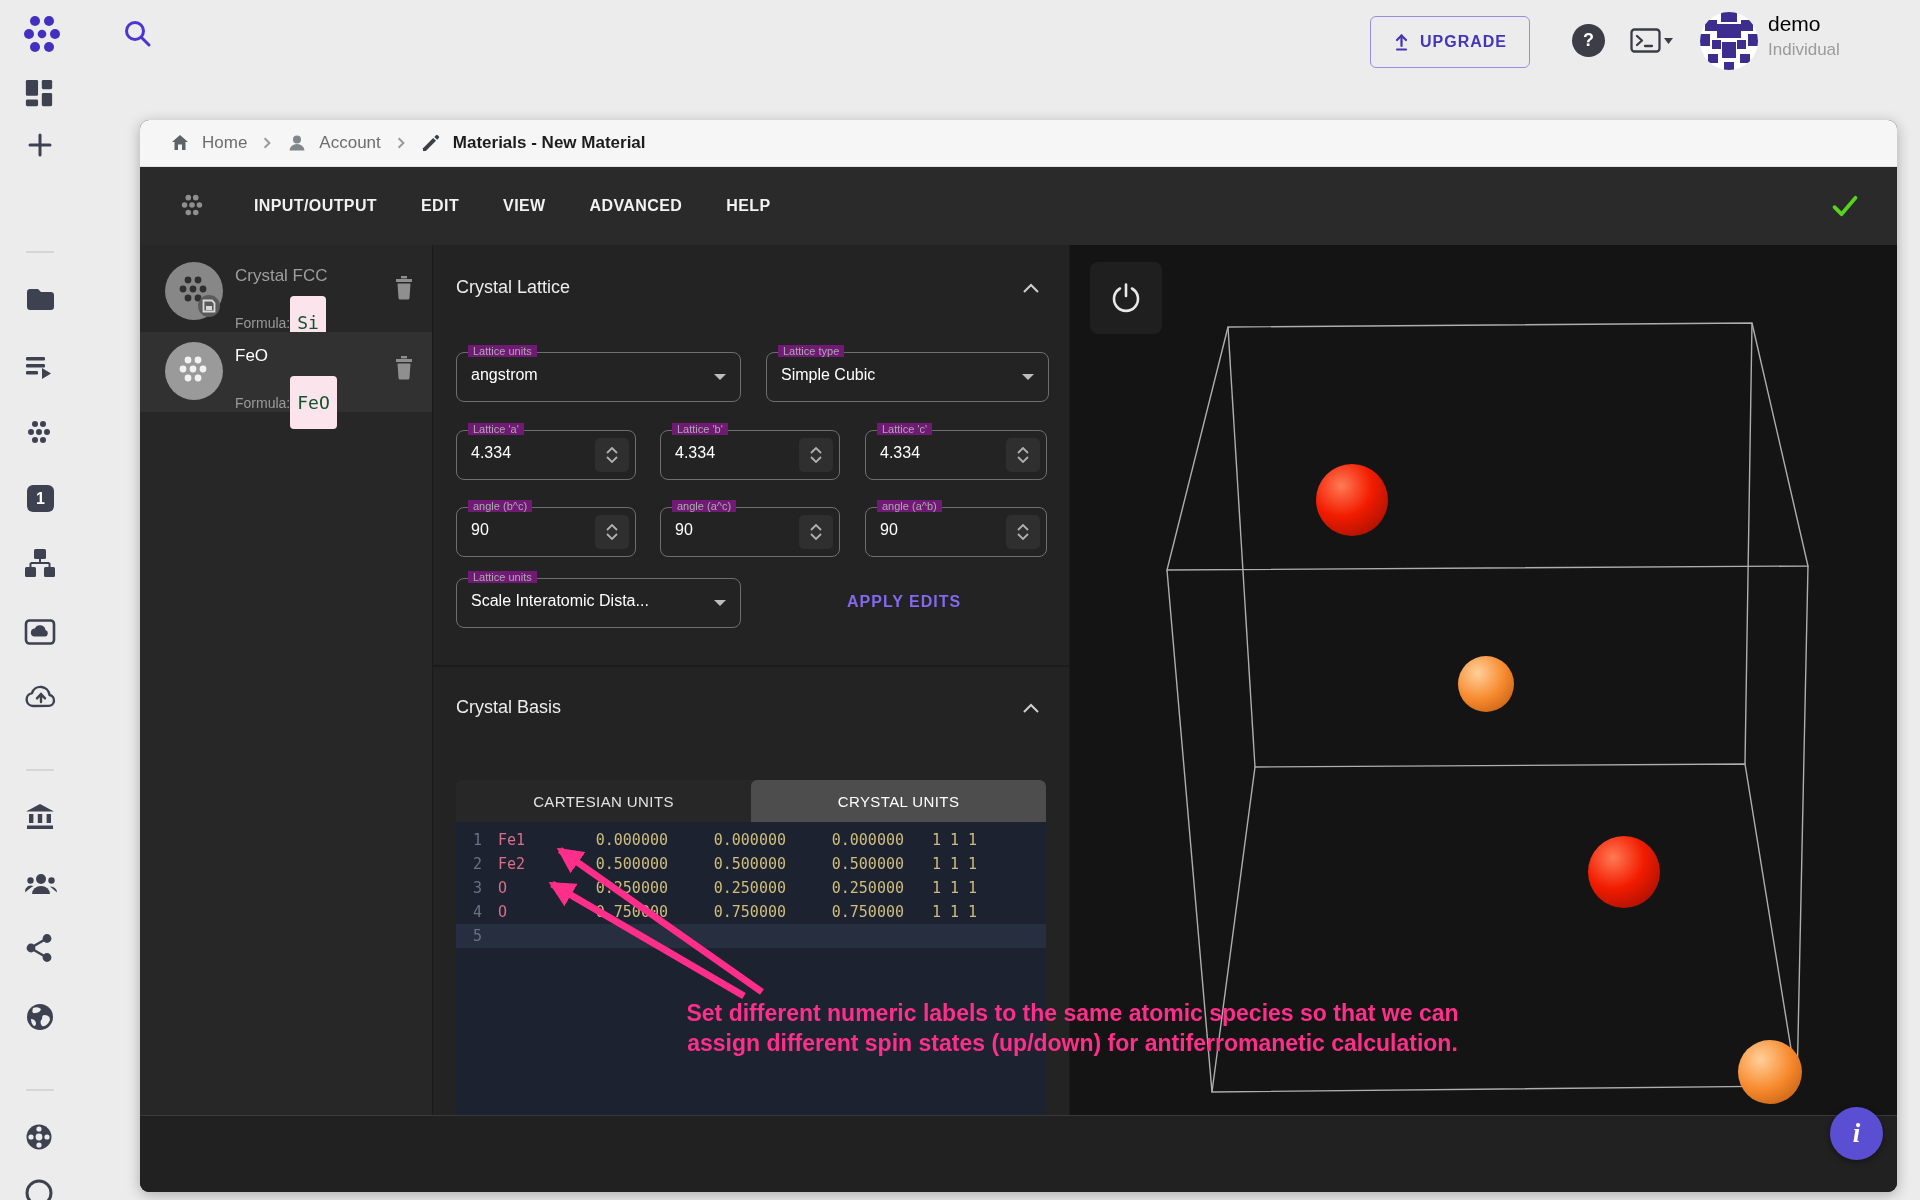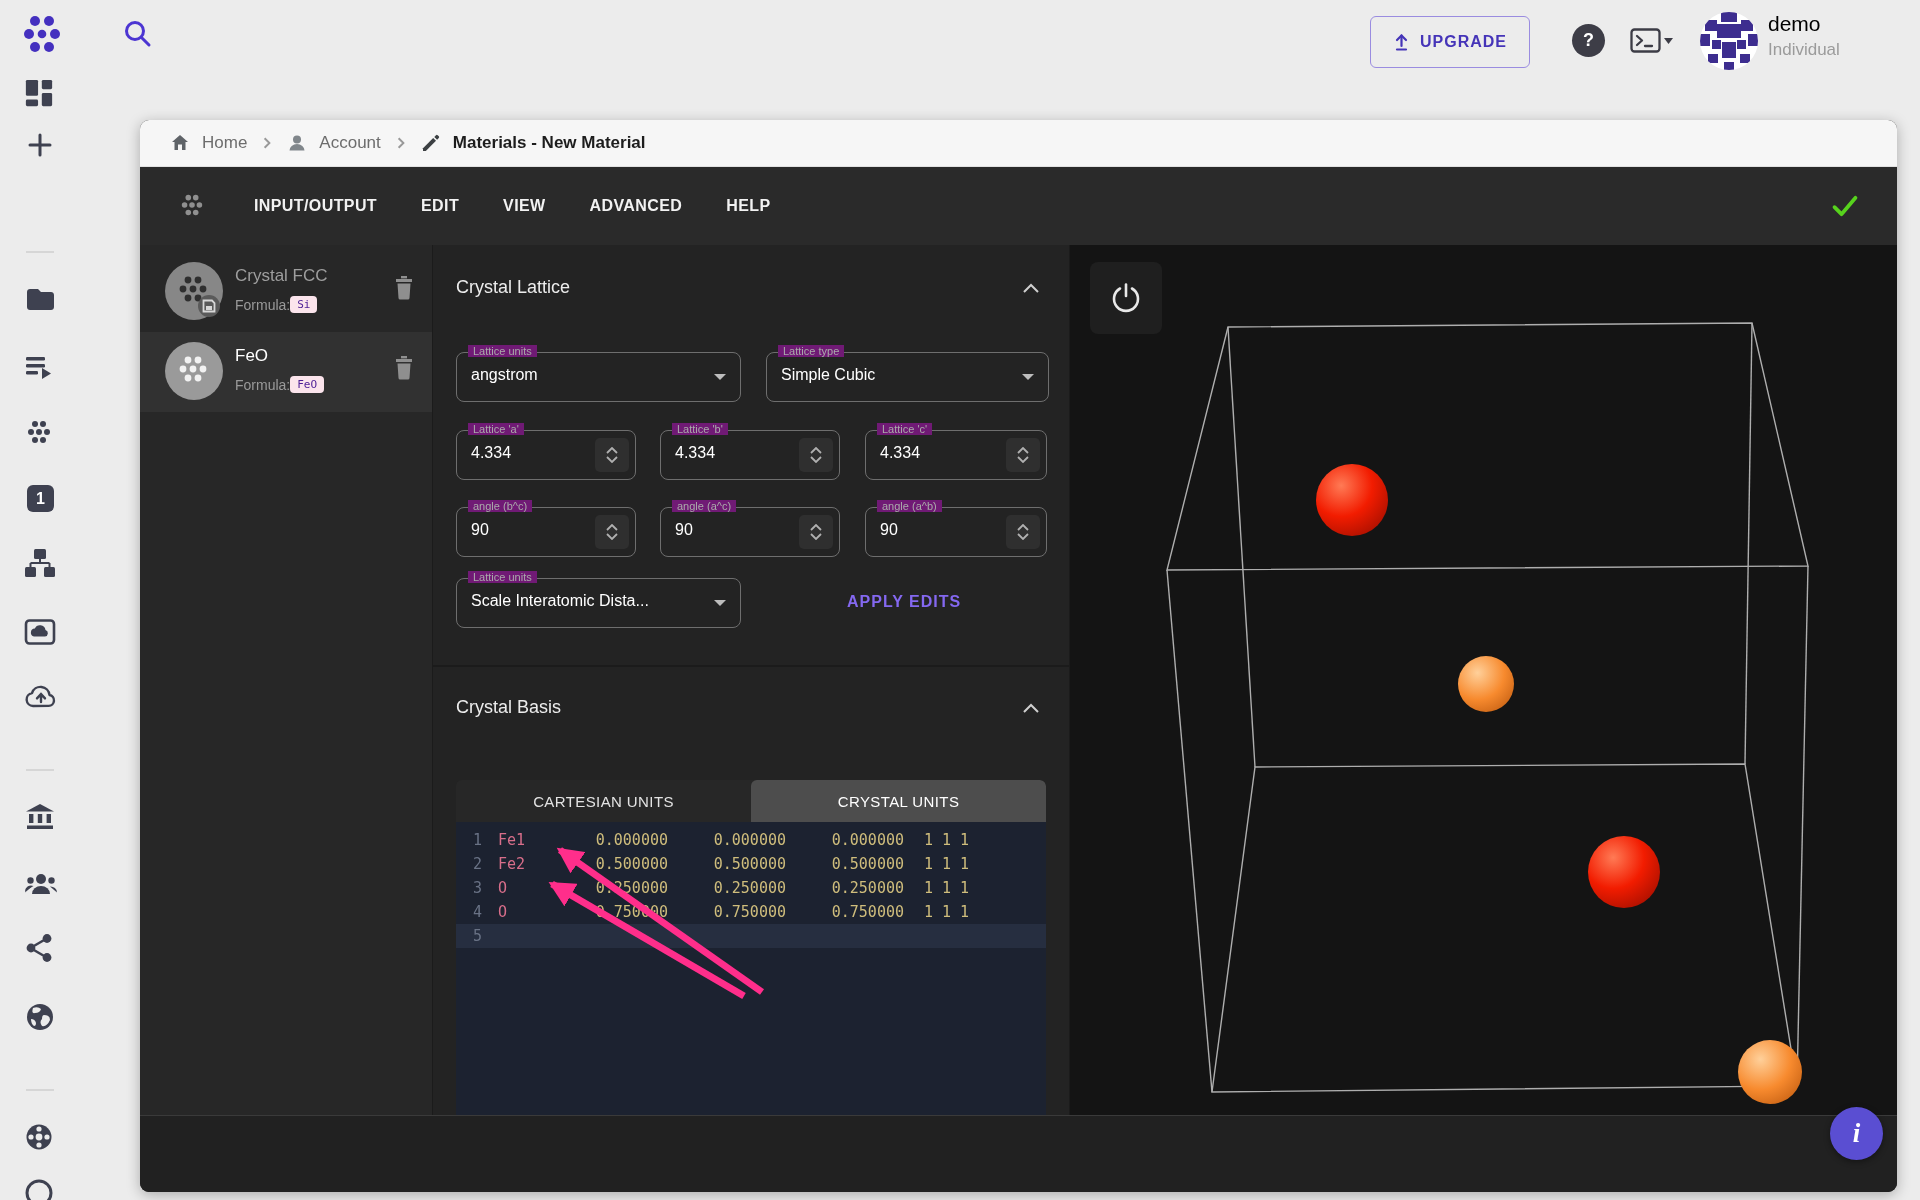--- a/index.html
+++ b/index.html
@@ -41,22 +41,22 @@
     border-top:1px solid #3a3a3a}
 
   
   .mat-panel{position:absolute;left:0;top:0;width:292px;height:870px;background:#272727}
   .mat-item{position:absolute;left:0;width:292px;height:80px}
   .mat-item.selected{background:#313131}
   .mat-avatar{position:absolute;left:25px;top:10px;width:58px;height:58px;border-radius:50%}
   .mat-name{position:absolute;left:95px;top:14px;font-size:17px}
   .mat-formula-row{position:absolute;left:95px;top:44px;display:flex;align-items:center;}
   .mat-formula-label{font-size:14px;color:#9a9a9a}
-  .formula-badge{background:#fbe4ec;color:#4c1d95;font-family:"DejaVu Sans Mono",monospace;
-    font-size:11px;padding:2px 7px;border-radius:4px}
+  .formula-badge{background:#fbe4ec;color:#14532d;font-family:"DejaVu Sans Mono",monospace;
+    font-size:18px;padding:16px 7px;border-radius:4px}
   .trash{position:absolute;right:18px;top:22px;cursor:pointer}
 
   
   .mid-panel{position:absolute;left:292px;top:0;width:638px;height:870px;background:#232323;
     border-left:1px solid #1b1b1b;border-right:1px solid #1b1b1b}
   .section-title{position:absolute;font-size:18px;color:#ececec}
   .chevron-up{position:absolute;left:590px;cursor:pointer}
   .field{position:absolute;height:50px;border:1px solid #6e6e6e;border-radius:8px;cursor:pointer}
   .flabel{position:absolute;top:-8px;left:11px;background:#701a75;padding:0 5px;
     font-size:11px;color:#ababab;white-space:nowrap}
@@ -77,21 +77,21 @@
   .tab.active{background:#4d4d4d;color:#fff;border-radius:6px 6px 0 0}
 
   .code-editor{position:absolute;left:23px;top:577px;width:590px;height:293px;
     background:#1c2230;font-family:"DejaVu Sans Mono",monospace;font-size:15px;
     padding-top:6px;cursor:text}
   .code-row{display:flex;height:24px;line-height:24px;align-items:center}
   .code-row.active{background:#262e40}
   .ln{flex:0 0 26px;text-align:right;color:#697285}
   .sym{flex:0 0 52px;margin-left:16px;color:#d86e8a}
   .num{flex:0 0 118px;text-align:right;color:#cfbd7c}
-  .flags{margin-left:20px;color:#cfbd7c}
+  .flags{margin-left:28px;color:#cfbd7c}
 
   
   .viewer{position:absolute;left:930px;top:0;width:827px;height:870px;background:#141414}
   .power-btn{position:absolute;left:20px;top:17px;width:72px;height:72px;border-radius:8px;
     background:#1f1f1f;display:flex;align-items:center;justify-content:center;cursor:pointer}
   .atom{position:absolute;border-radius:50%}
   .atom.red{background:radial-gradient(circle at 35% 30%, #ff7a55 0%, #f21c00 45%, #8c0b00 100%)}
   .atom.orange{background:radial-gradient(circle at 35% 30%, #ffd09a 0%, #f78a2e 50%, #b5520a 100%)}
 
   
@@ -602,17 +602,21 @@
 
   <svg class="arrows">
     <defs>
       <marker id="ah" markerUnits="userSpaceOnUse" markerWidth="30" markerHeight="26" refX="22" refY="13" orient="auto">
         <path d="M0,0 L26,13 L0,26 Z" fill="#ff2e8b"></path>
       </marker>
     </defs>
     <line x1="762" y1="992" x2="560" y2="850" stroke="#ff2e8b" stroke-width="7" marker-end="url(#ah)"></line>
     <line x1="744" y1="996" x2="552" y2="884" stroke="#ff2e8b" stroke-width="7" marker-end="url(#ah)"></line>
   </svg>
+  <div class="annotation">
+    <div>Set different numeric labels to the same atomic species so that we can</div>
+    <div>assign different spin states (up/down) for antiferromanetic calculation.</div>
+  </div>
 
   <div class="info-btn">
     <span>i</span>
   </div>
 </div>
 
 </body></html>

